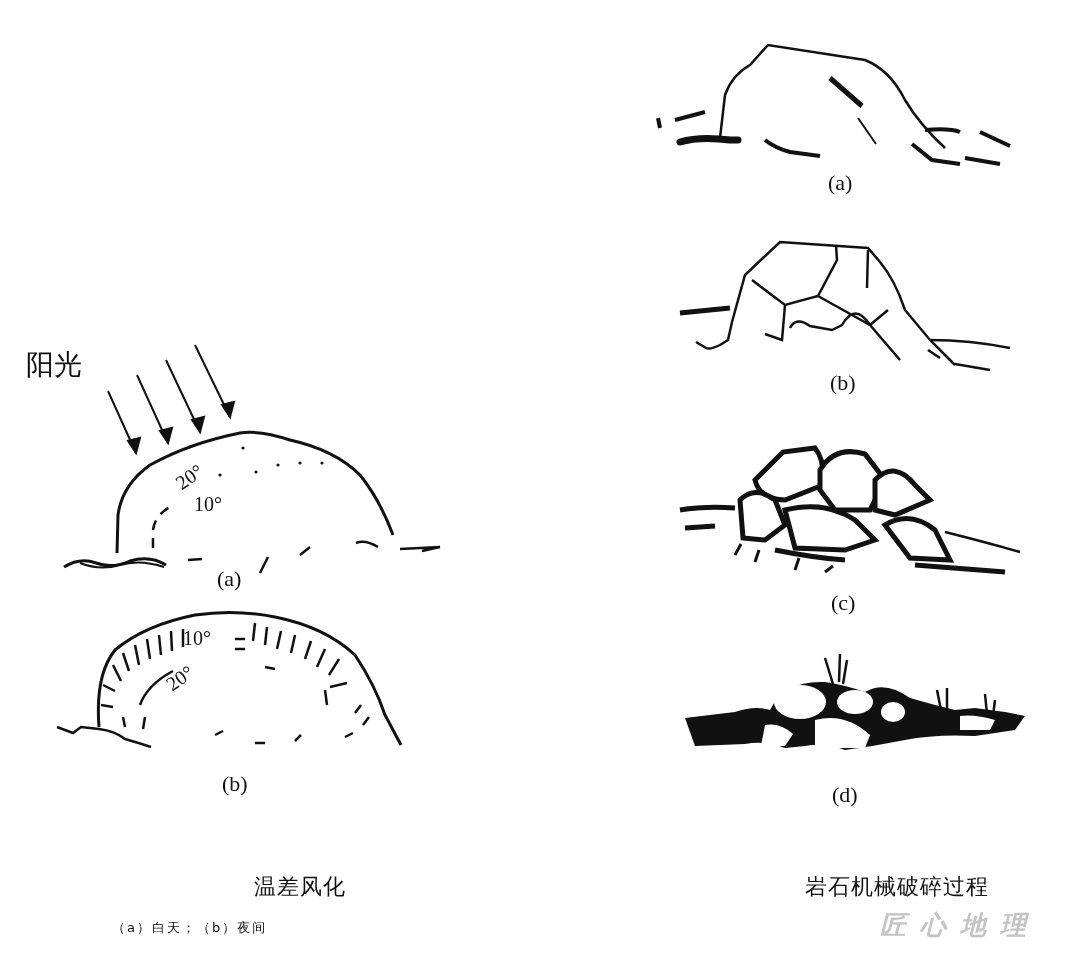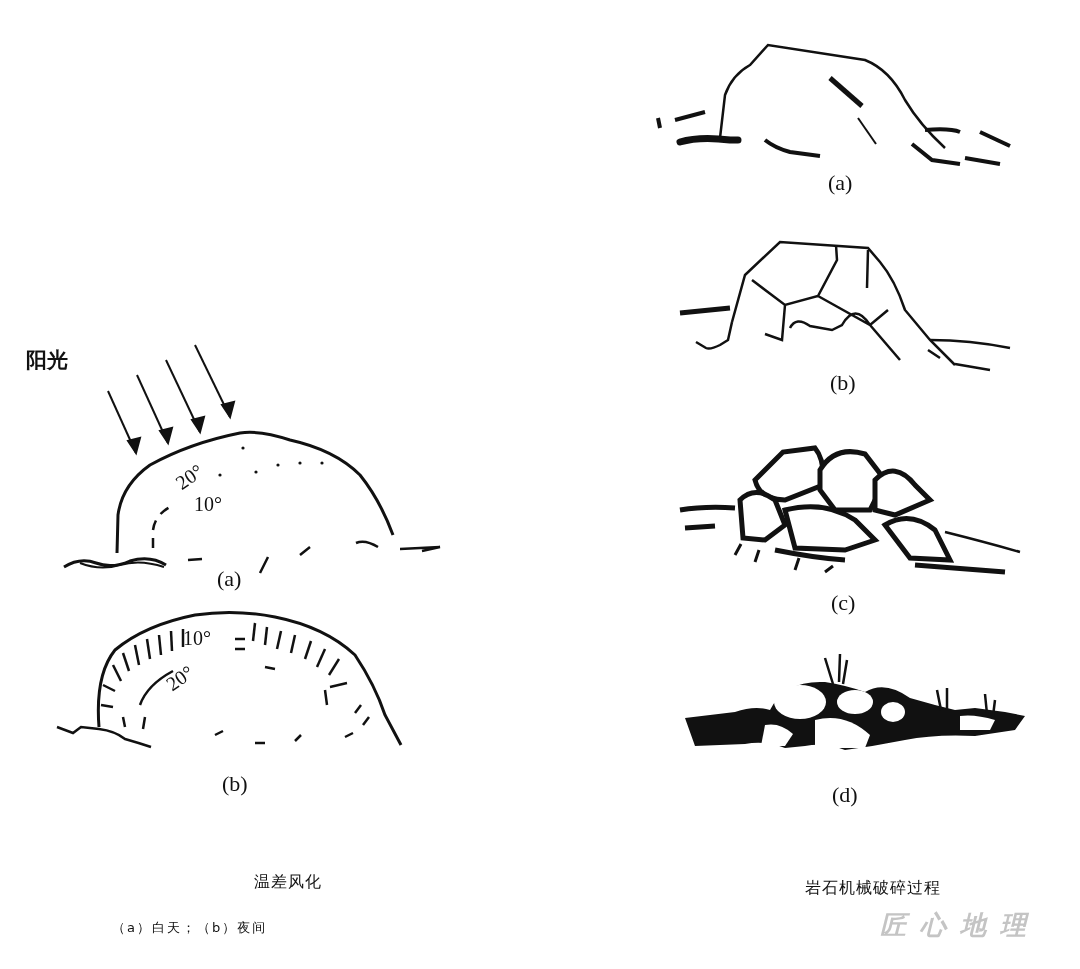--- a/index.html
+++ b/index.html
@@ -2,23 +2,23 @@
 <html><head>
 <meta charset="utf-8">
 <style>
   html, body { margin: 0; padding: 0; background: #ffffff; }
   body { width: 1080px; height: 969px; position: relative; overflow: hidden;
          font-family: "DejaVu Serif", "Liberation Serif", serif; color: #1a1a1a; }
   .abs { position: absolute; }
   svg.fig { position: absolute; overflow: visible; }
   .label-sub { font-family: "Liberation Serif", "DejaVu Serif", serif; font-size: 22px; color: #111; }
   .cn { font-family: "DejaVu Sans", "Liberation Sans", sans-serif; color: #111; }
-  .title { font-size: 16px; letter-spacing: 1px; text-align: center; }
+  .title { font-size: 22px; letter-spacing: 1px; text-align: center; }
   .caption { font-size: 13px; letter-spacing: 2px; }
-  .sun { font-size: 21px; font-weight: bold; }
+  .sun { font-size: 28px; }
   .wm { font-family: "DejaVu Sans", sans-serif; font-weight: bold; font-style: italic;
         color: #c4c4c4; font-size: 26px; letter-spacing: 14px; }
   .deg { font-family: "Liberation Serif", serif; font-size: 20px; fill: #111; }
 </style>
 </head>
 <body>
 
 <div class="abs cn sun" style="left:26px; top:346px;">阳光</div>
 
 <svg class="fig" style="left:60px; top:335px;" width="400" height="240" viewBox="0 0 400 240">
@@ -118,14 +118,14 @@
   <ellipse cx="125" cy="52" rx="26" ry="17" fill="#fff"></ellipse>
   <ellipse cx="180" cy="52" rx="18" ry="12" fill="#fff"></ellipse>
   <ellipse cx="218" cy="62" rx="12" ry="10" fill="#fff"></ellipse>
   <path d="M140,70 Q170,62 195,85 L190,98 L140,98 Z" fill="#fff"></path>
   <path d="M90,75 Q105,72 118,84 L110,96 L86,96 Z" fill="#fff"></path>
   <path d="M285,66 Q300,64 320,70 L315,80 L285,80 Z" fill="#fff"></path>
   <path d="M150,8 L158,34 M165,4 L164,32 M172,10 L168,34 M262,40 L266,60 M272,38 L272,60 M310,44 L312,64 M320,50 L318,66" stroke="#111" stroke-width="2.5"></path>
 </svg>
 <div class="abs label-sub" style="left:832px; top:782px;">(d)</div>
 
-<div class="abs cn title" style="left:805px; top:872px;margin-top:6px;">岩石机械破碎过程</div>
+<div class="abs cn title" style="left:805px; top:872px;">岩石机械破碎过程</div>
 <div class="abs wm" style="left:880px; top:908px;">匠心地理</div>
 
 </body></html>

